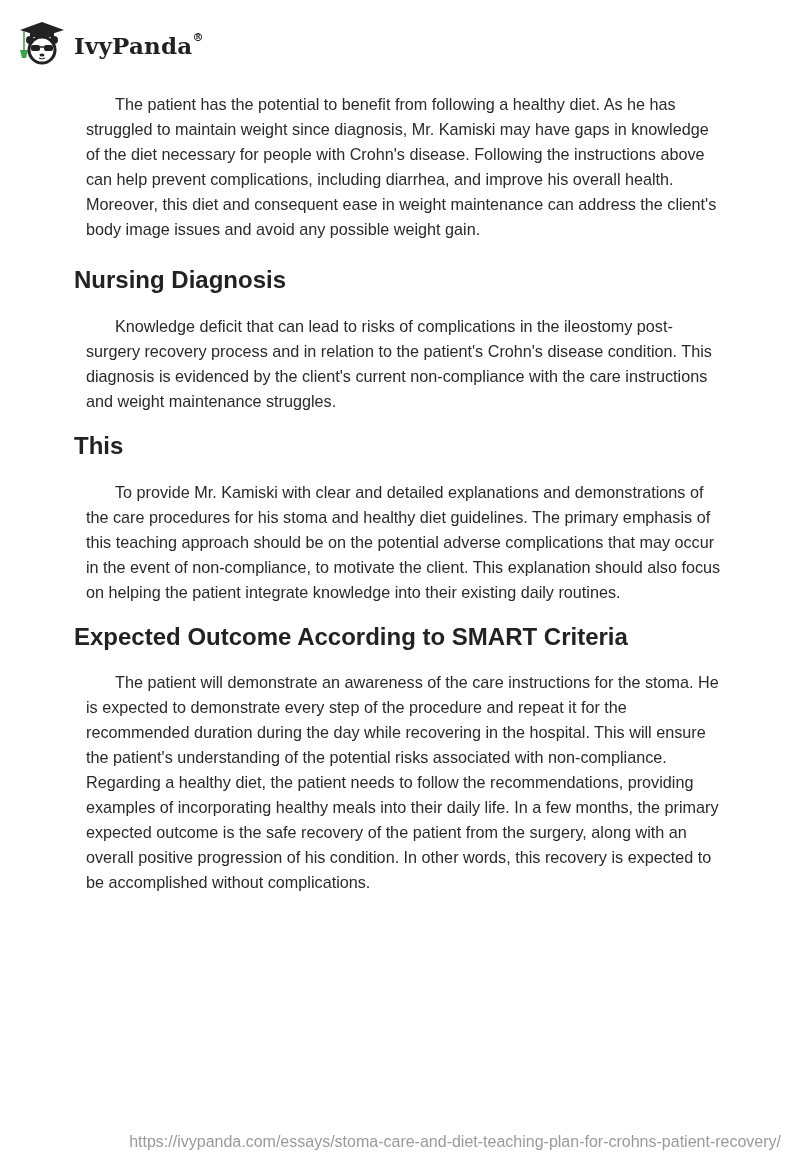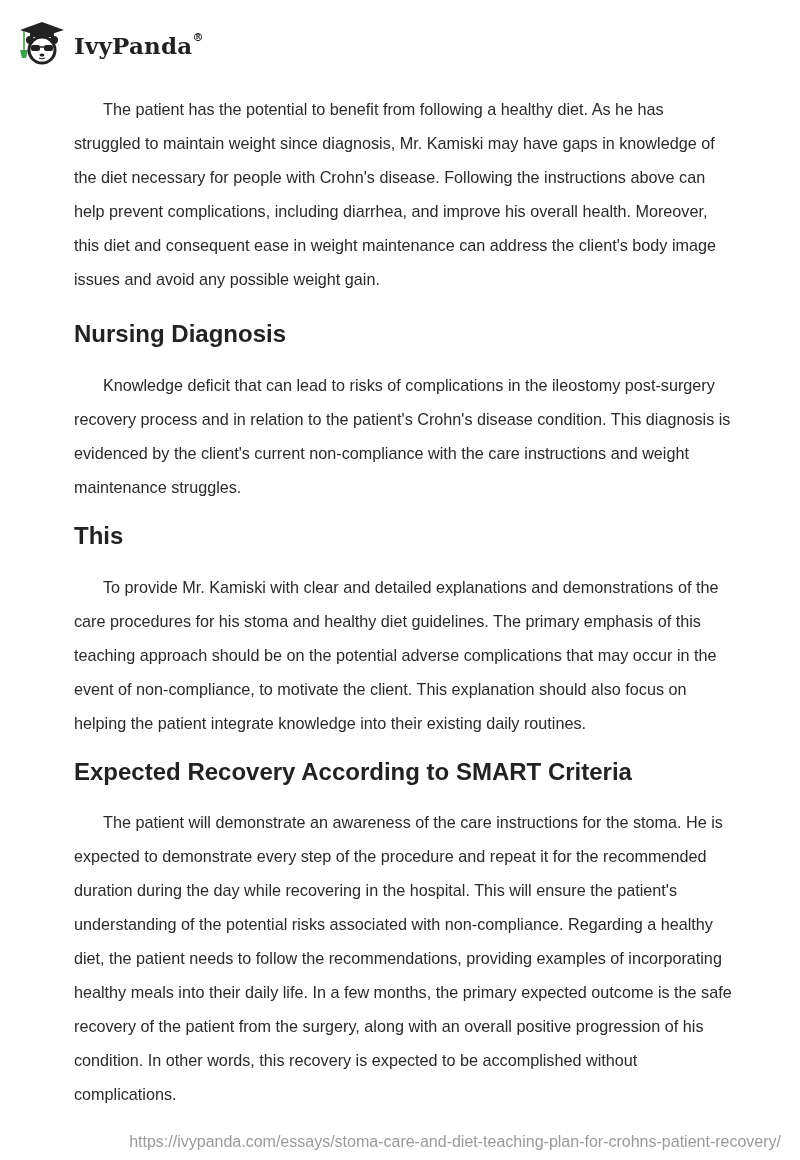--- a/index.html
+++ b/index.html
@@ -8,21 +8,21 @@
   .header { position: absolute; left: 0; top: 0; width: 800px; height: 62px; }
   .logo { position: absolute; left: 16px; top: 20px; display: flex; align-items: center; }
   .logo svg { display: block; }
   .brand { font-family: "DejaVu Serif", serif; font-weight: bold; font-size: 23px;
            color: #222; margin-left: 6px; letter-spacing: 0.2px; position: relative; top: 2px; }
   .brand sup { font-size: 11px; position: relative; top: -4px; }
   .doc-title { position: absolute; right: 33px; top: 14px; font-size: 12.4px; color: #808080; }
   .content { position: absolute; left: 74px; top: 70px; width: 660px; }
   h2 { font-size: 24px; font-weight: bold; margin: 0; color: #222; line-height: 1.2; }
   h1 { font-size: 28.5px; font-weight: bold; margin: 0; color: #222; line-height: 1.2; }
-  p { font-size: 16.2px; line-height: 34px; margin: 0; text-indent: 29px; color: #2a2a2a; }
+  p { font-size: 16.2px; line-height: 25px; margin: 12px; text-indent: 29px; color: #2a2a2a; }
   .footer-url { position: absolute; right: 19px; top: 1133px; font-size: 16px; color: #9a9a9a; }
 </style>
 </head>
 <body>
 
 <div class="header">
   <div class="logo">
     <svg width="52" height="46" viewBox="0 0 52 46">
 
       <polygon points="4,10 26,2 48,10 26,17" fill="#222"></polygon>
@@ -48,17 +48,17 @@
 <div class="content">
   <p style="margin-top:22px;">The patient has the potential to benefit from following a healthy diet. As he has struggled to maintain weight since diagnosis, Mr. Kamiski may have gaps in knowledge of the diet necessary for people with Crohn's disease. Following the instructions above can help prevent complications, including diarrhea, and improve his overall health. Moreover, this diet and consequent ease in weight maintenance can address the client's body image issues and avoid any possible weight gain.</p>
 
 
   <h2 style="margin-top:24px;">Nursing Diagnosis</h2>
   <p style="margin-top:19px;">Knowledge deficit that can lead to risks of complications in the ileostomy post-surgery recovery process and in relation to the patient's Crohn's disease condition. This diagnosis is evidenced by the client's current non-compliance with the care instructions and weight maintenance struggles.</p>
 
   <h2 style="margin-top:18px;">This</h2>
   <p style="margin-top:19px;">To provide Mr. Kamiski with clear and detailed explanations and demonstrations of the care procedures for his stoma and healthy diet guidelines. The primary emphasis of this teaching approach should be on the potential adverse complications that may occur in the event of non-compliance, to motivate the client. This explanation should also focus on helping the patient integrate knowledge into their existing daily routines.</p>
 
-  <h2 style="margin-top:18px;">Expected Recovery According to SMART Criteria</h2>
+  <h2 style="margin-top:18px;">Expected Outcome According to SMART Criteria</h2>
   <p style="margin-top:19px;">The patient will demonstrate an awareness of the care instructions for the stoma. He is expected to demonstrate every step of the procedure and repeat it for the recommended duration during the day while recovering in the hospital. This will ensure the patient's understanding of the potential risks associated with non-compliance. Regarding a healthy diet, the patient needs to follow the recommendations, providing examples of incorporating healthy meals into their daily life. In a few months, the primary expected outcome is the safe recovery of the patient from the surgery, along with an overall positive progression of his condition. In other words, this recovery is expected to be accomplished without complications.</p>
 </div>
 
 <div class="footer-url">https://ivypanda.com/essays/stoma-care-and-diet-teaching-plan-for-crohns-patient-recovery/</div>
 
 </body></html>

